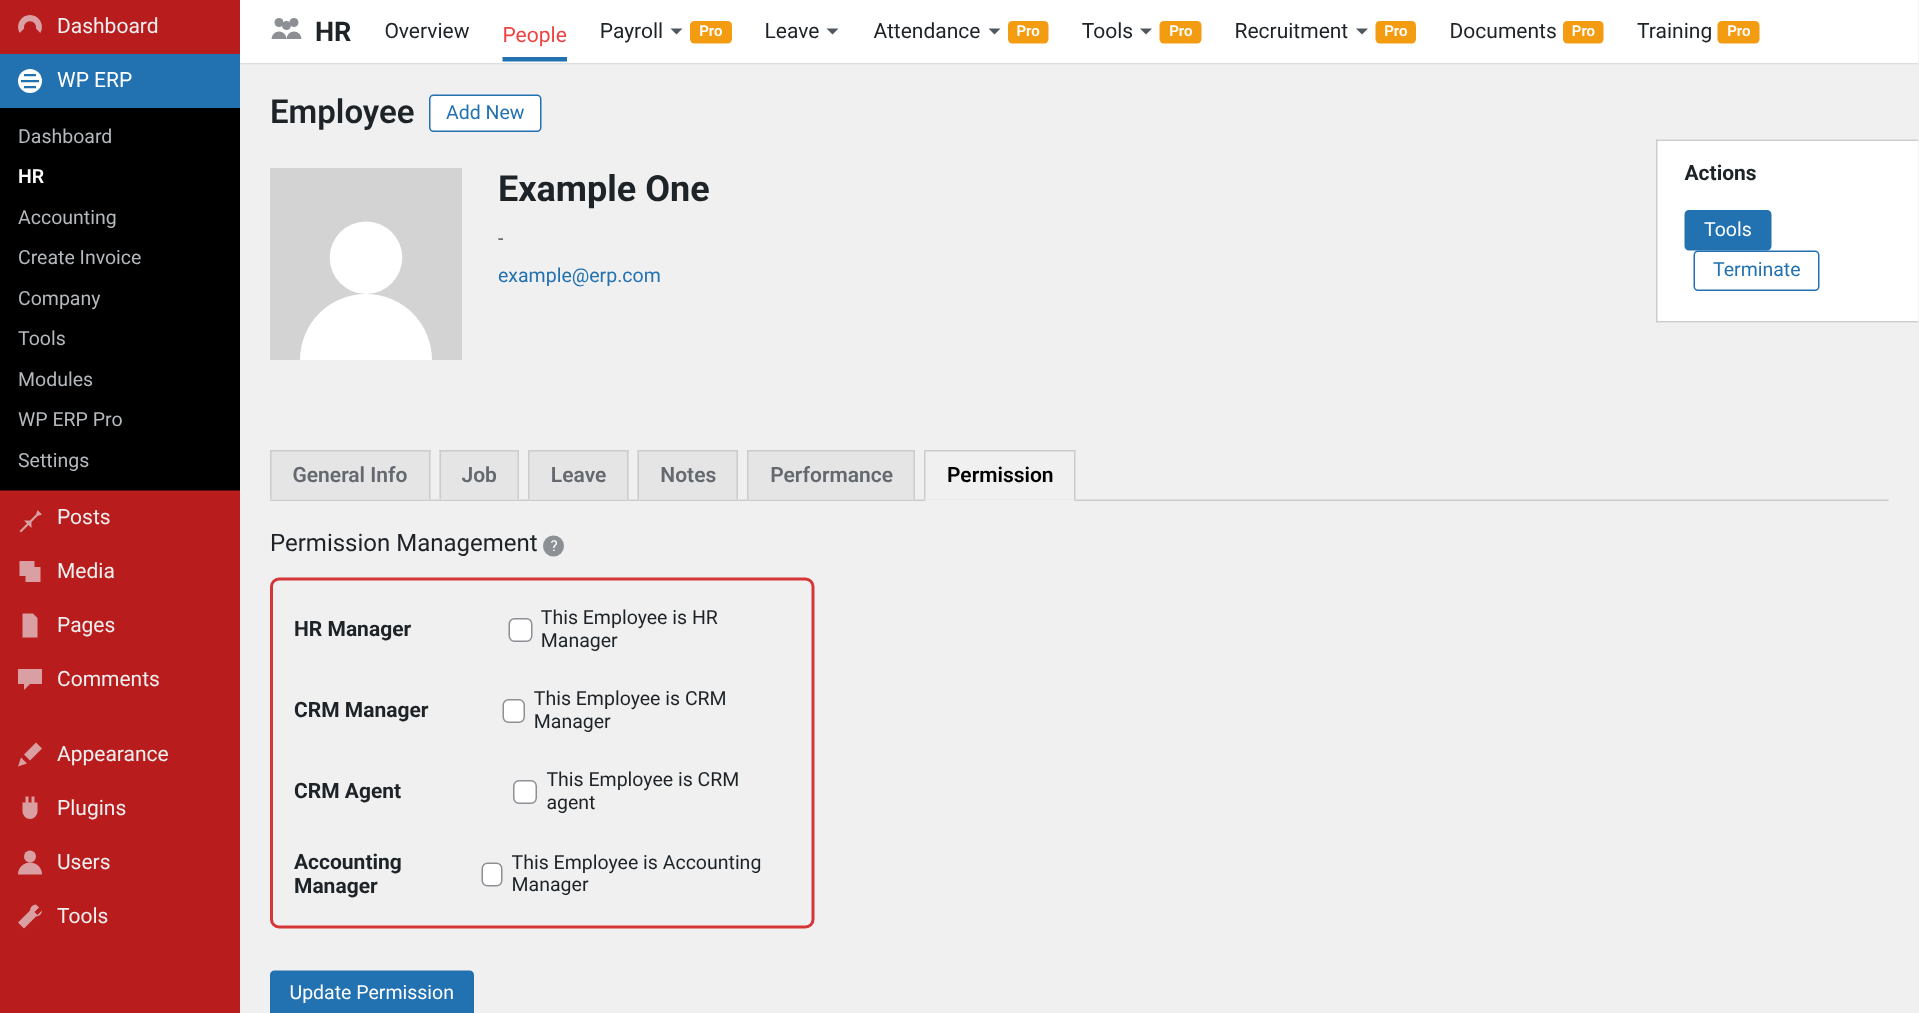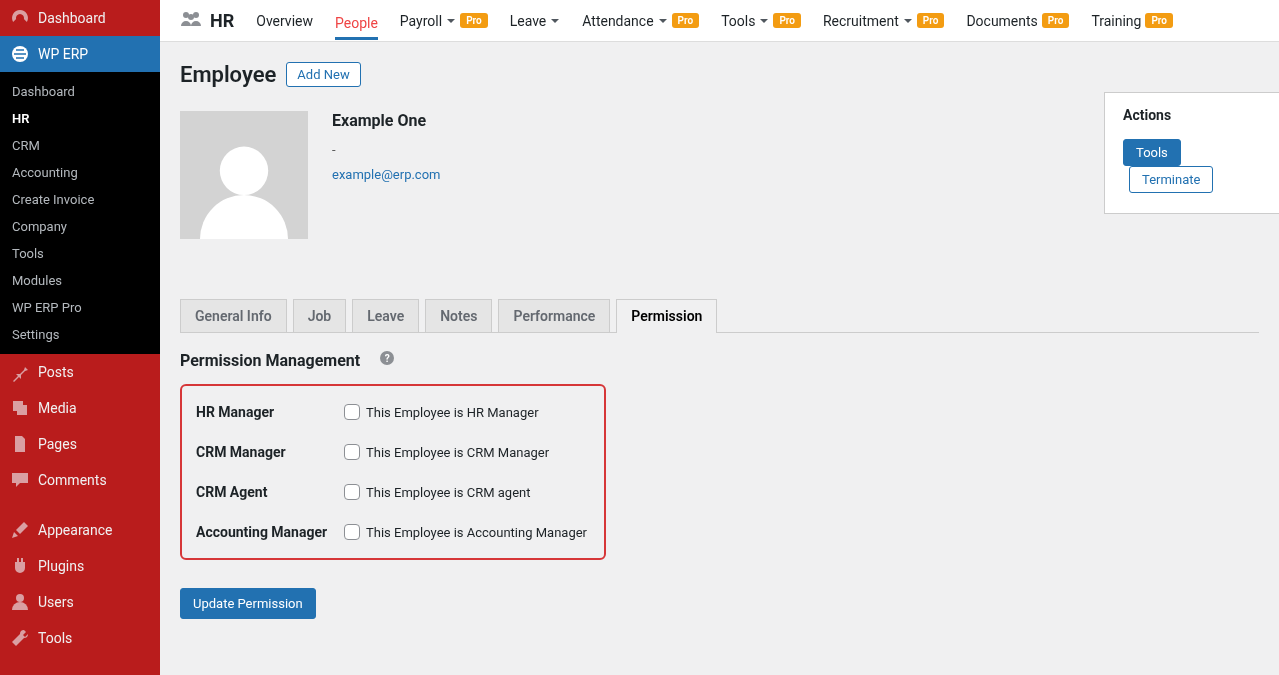--- a/index.html
+++ b/index.html
@@ -23,35 +23,35 @@
 .topnav-item.active { color: #ef4444; border-bottom: 3px solid #2271b1; padding-bottom: 6px; margin-bottom: -14px; }
 .pro-badge { background: #f39c12; color: #fff; font-size: 10px; padding: 2px 6px; border-radius: 3px; font-weight: 600; }
 .chev { width: 10px; height: 10px; fill: #50575e; }
 .content { padding: 20px; position: relative; }
 .page-header { display: flex; align-items: center; gap: 10px; margin-bottom: 24px; }
 .page-title { font-size: 22px; font-weight: 600; }
 .add-new { border: 1px solid #2271b1; color: #2271b1; background: #fff; padding: 4px 10px; border-radius: 3px; font-size: 13px; cursor: pointer; }
 .profile-row { display: flex; gap: 24px; }
 .avatar { width: 128px; height: 128px; background: #d3d3d3; display: flex; align-items: flex-end; justify-content: center; overflow: hidden; }
 .avatar svg { width: 110px; height: 110px; fill: #fff; }
-.profile-info h2 { font-size: 16px; font-weight: 700; margin-bottom: 12px; }
+.profile-info h2 { font-size: 24px; font-weight: 700; margin-bottom: 12px; }
 .profile-info .dash { color: #555; margin-bottom: 10px; font-size: 13px;}
 .profile-info a { color: #2271b1; text-decoration: none; font-size: 13px;}
 .actions-panel { position: absolute; right: 0; top: 50px; background: #fff; border: 1px solid #ccc; border-right: none; padding: 14px 18px 20px 18px; width: 175px;}
 .actions-panel h3 { font-size: 14px; font-weight: 700; margin-bottom: 16px; }
 .btn { padding: 5px 12px; border-radius: 3px; font-size: 13px; cursor: pointer; }
 .btn-primary { background: #2271b1; color: #fff; border: 1px solid #2271b1; }
 .btn-outline { background: #fff; color: #2271b1; border: 1px solid #2271b1; }
 .tabs { display: flex; margin-top: 60px; border-bottom: 1px solid #ccc; }
 .tab { padding: 8px 14px; background: #e5e5e5; border: 1px solid #ccc; color: #646970; margin-right: 6px; font-size: 14px; font-weight: 600; cursor: pointer; border-bottom: none; }
 .tab.active { background: #f0f0f1; color: #000; position: relative; }
 .tab.active::after { content:""; position:absolute; left:0; right:0; bottom:-1px; height:1px; background:#f0f0f1;}
-.section-title { font-size: 16px; font-weight: 700; margin: 18px 0 14px; display: flex; align-items: flex-start; gap: 20px;}
+.section-title { font-size: 16px; font-weight: 400; margin: 18px 0 14px; display: flex; align-items: flex-end; gap: 4px;}
 .help-icon { width: 14px; height: 14px; border-radius: 50%; background: #8c8f94; color: #fff; display: inline-flex; align-items: center; justify-content: center; font-size: 10px; }
-.perm-box { border: 2px solid #d63638; border-radius: 6px; padding: 18px 14px; width: 426px; }
+.perm-box { border: 2px solid #d63638; border-radius: 6px; padding: 18px 14px; width: 363px; }
 .perm-row { display: flex; align-items: center; margin-bottom: 24px; }
 .perm-row:last-child { margin-bottom: 0; }
 .perm-label { width: 148px; font-weight: 700; font-size: 14px; }
 .chk { display: flex; align-items: center; gap: 6px; font-size: 13px; }
 .chk input { width: 16px; height: 16px; border-radius: 4px; border: 1px solid #8c8f94; appearance: none; background: #fff; }
 .update-btn { margin-top: 28px; background: #2271b1; color: #fff; border: 1px solid #2271b1; padding: 7px 12px; border-radius: 3px; font-size: 13px; cursor: pointer; }
 .arrow-annot { position: absolute; left: 330px; top: 628px; }
 .arrow-annot svg { fill: #d63638; }
 </style>
 </head>
@@ -71,21 +71,20 @@
         <svg viewBox="0 0 20 20">
           <circle cx="10" cy="10" r="8"></circle>
           <path d="M4 10h12M6 6h8M6 14h8" stroke="#2271b1" stroke-width="1.5"></path>
         </svg>
       </span>
     <span>WP ERP</span>
   </div>
   <div class="submenu">
     <div class="submenu-item">Dashboard</div>
     <div class="submenu-item current">HR</div>
-    <div class="submenu-item">CRM</div>
     <div class="submenu-item">Accounting</div>
     <div class="submenu-item">Create Invoice</div>
     <div class="submenu-item">Company</div>
     <div class="submenu-item">Tools</div>
     <div class="submenu-item">Modules</div>
     <div class="submenu-item">WP ERP Pro</div>
     <div class="submenu-item">Settings</div>
   </div>
   <div class="sidebar-item">
       <span class="sidebar-icon">

